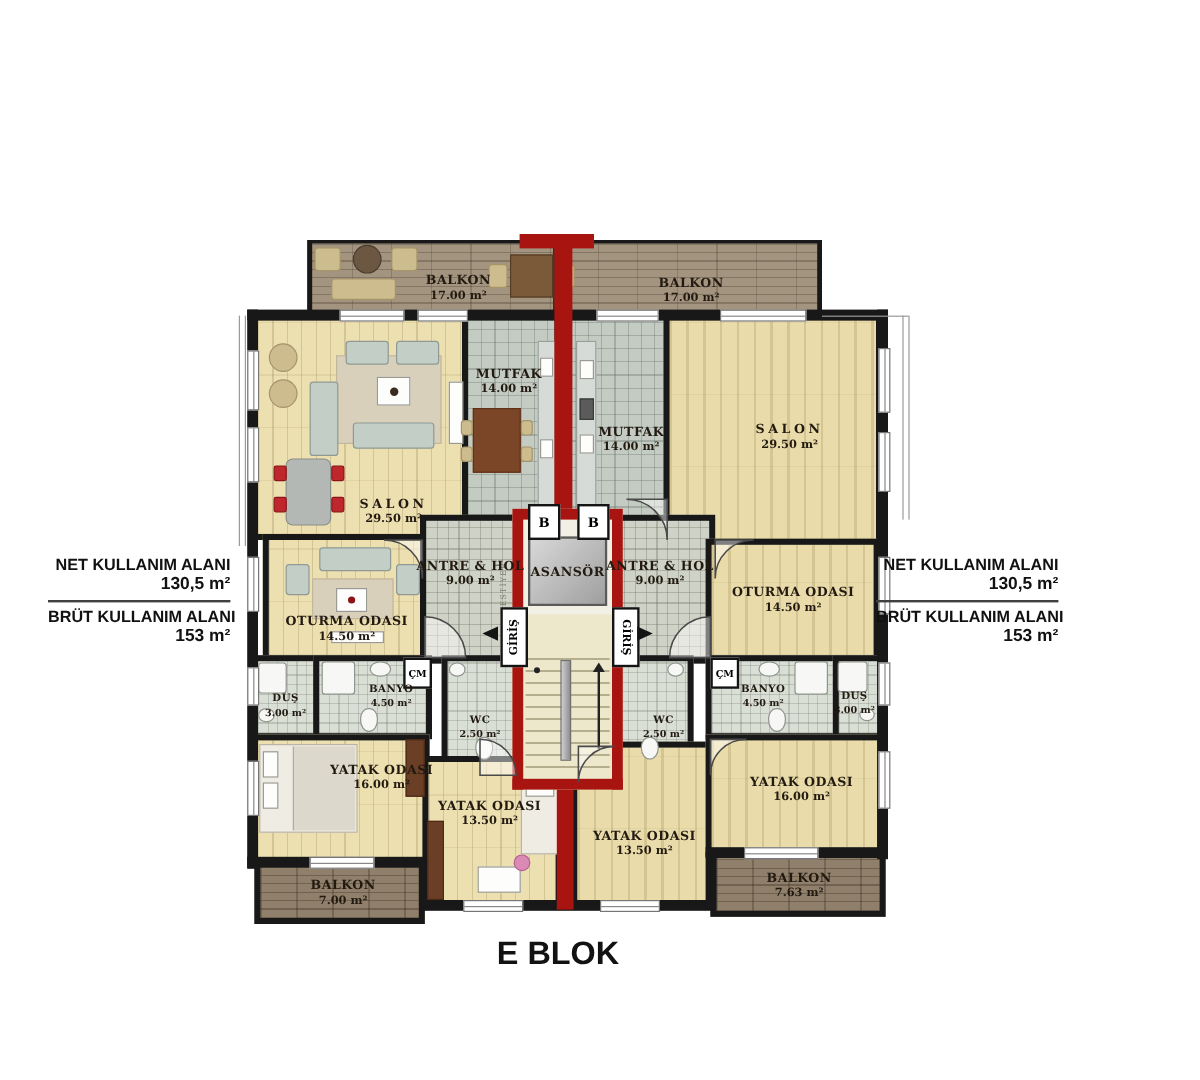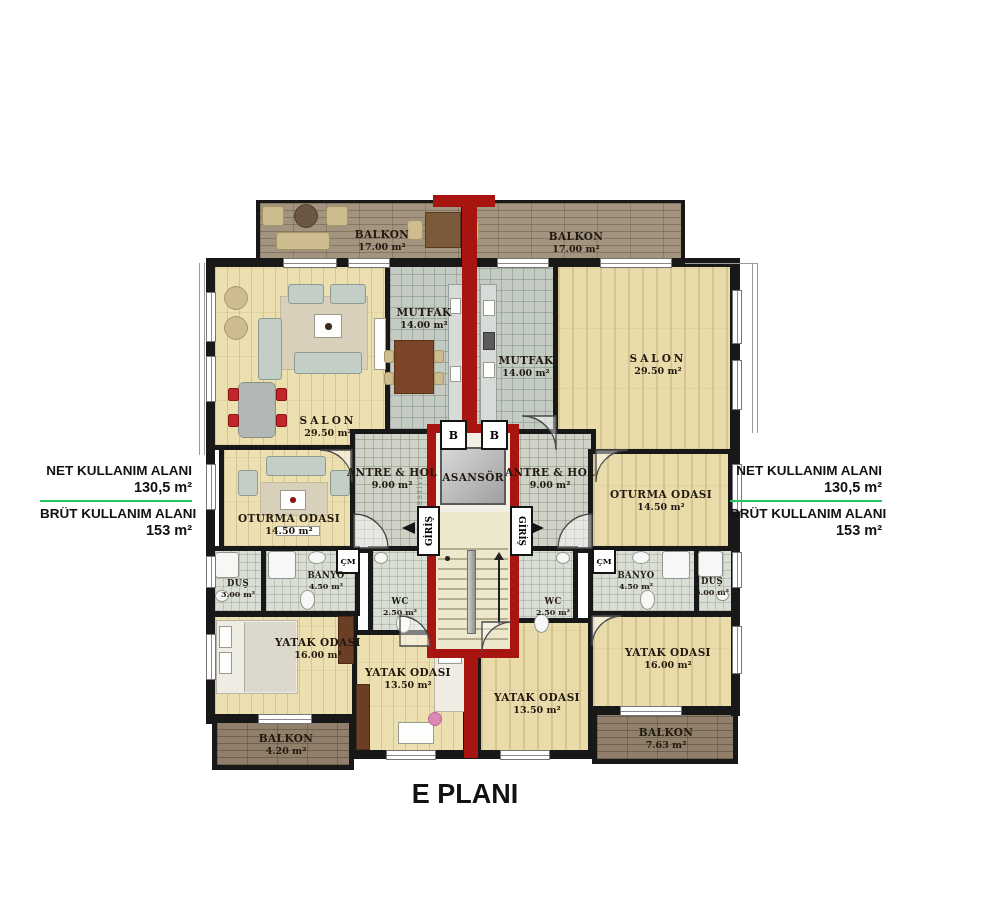--- a/index.html
+++ b/index.html
@@ -58,21 +58,21 @@
   .gbox{position:absolute;background:#fff;border:2px solid #141414;z-index:35;
         display:flex;align-items:center;justify-content:center;
         font-family:"DejaVu Serif",serif;font-weight:bold;}
   .vtextup{writing-mode:vertical-rl;transform:rotate(180deg);}
   .vtextdn{writing-mode:vertical-rl;}
   .eave{position:absolute;background:#9a9a9a;z-index:1;}
   
   .info{position:absolute;width:152px;text-align:right;color:#111;z-index:50;
         font-weight:bold;font-size:13.5px;line-height:17px;white-space:nowrap;}
   .info .val{font-size:14.5px;padding-bottom:4px;}
-  .info .val.underlined{border-bottom:2px solid #22c55e;margin-bottom:3px;}
+  .info .val.underlined{border-bottom:2px solid #404040;margin-bottom:3px;}
   .title{position:absolute;left:465px;top:778px;transform:translateX(-50%);text-align:center;
          font-weight:bold;font-size:27px;line-height:33px;color:#121212;z-index:50;white-space:nowrap;}
   svg.doors{position:absolute;left:0;top:0;z-index:32;pointer-events:none;}
   .arrow{position:absolute;width:0;height:0;z-index:36;}
 </style>
 </head>
 <body>
 
 <div id="canvas">
 
@@ -339,37 +339,37 @@
   <div class="rlabel" style="left:537px;top:703px;">
     <div class="nm">YATAK ODASI</div>
     <div class="ar">13.50 m²</div>
     </div>
   <div class="rlabel" style="left:668px;top:658px;">
     <div class="nm">YATAK ODASI</div>
     <div class="ar">16.00 m²</div>
     </div>
   <div class="rlabel" style="left:286px;top:744px;">
     <div class="nm">BALKON</div>
-    <div class="ar">4.20 m²</div>
+    <div class="ar">7.00 m²</div>
     </div>
   <div class="rlabel" style="left:666px;top:738px;">
     <div class="nm">BALKON</div>
     <div class="ar">7.63 m²</div>
     </div>
 
   <div class="info" style="left:40px;top:462px;">
     <div>NET KULLANIM ALANI</div>
     <div class="val underlined">130,5 m²</div>
     <div>BRÜT KULLANIM ALANI</div>
     <div class="val">153 m²</div>
   </div>
   <div class="info" style="left:730px;top:462px;">
     <div>NET KULLANIM ALANI</div>
     <div class="val underlined">130,5 m²</div>
     <div>BRÜT KULLANIM ALANI</div>
     <div class="val">153 m²</div>
   </div>
 
   <div class="title">
-    <div>E PLANI</div>
+    <div>E BLOK</div>
   </div>
 
 </div>
 
 </body></html>

